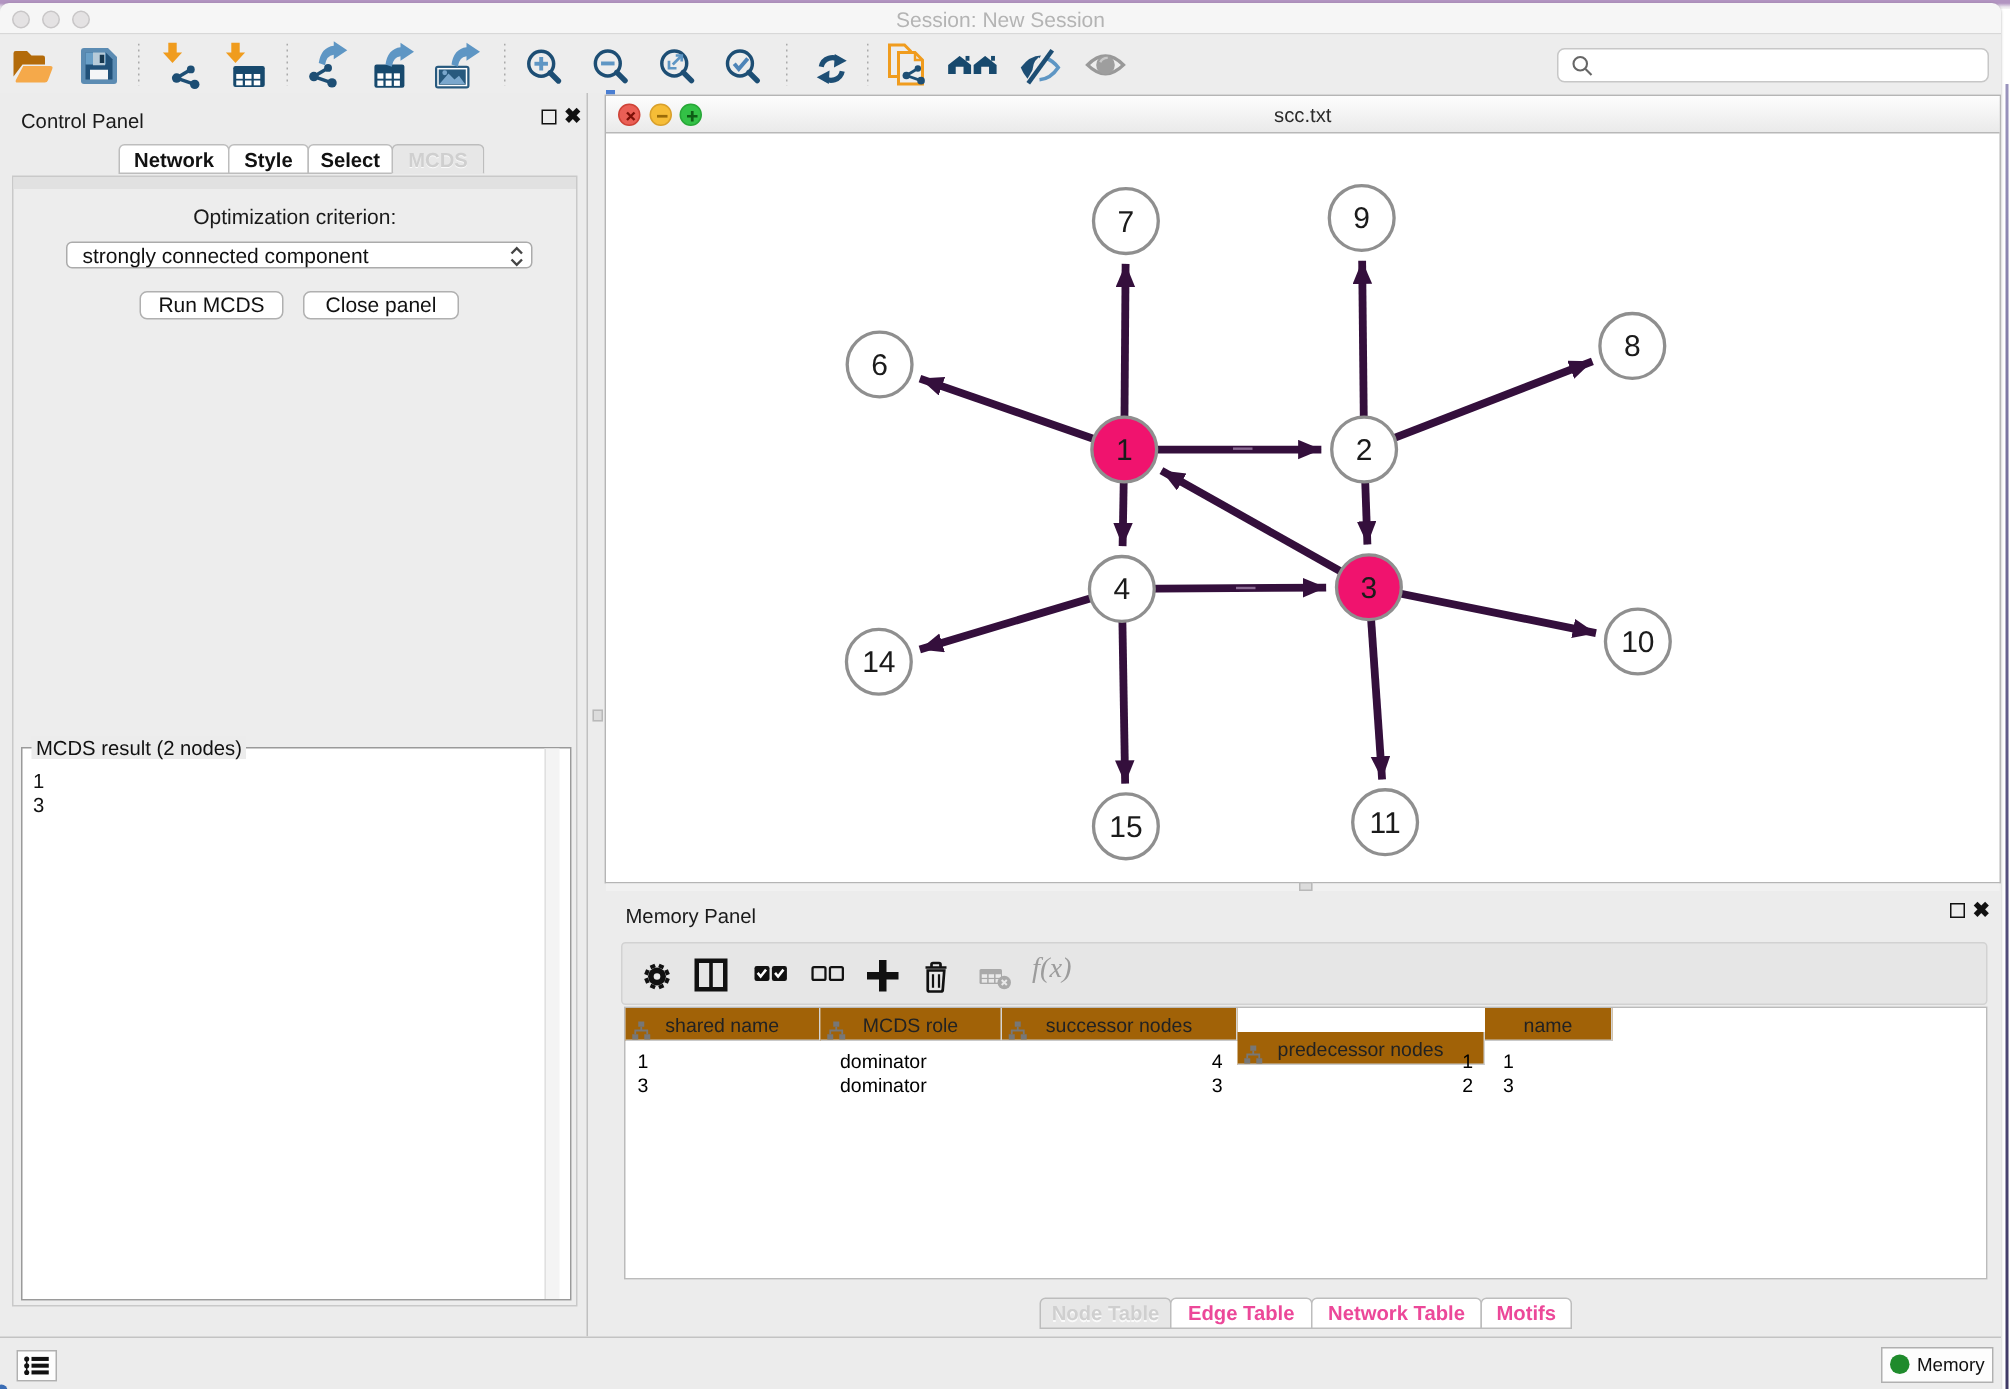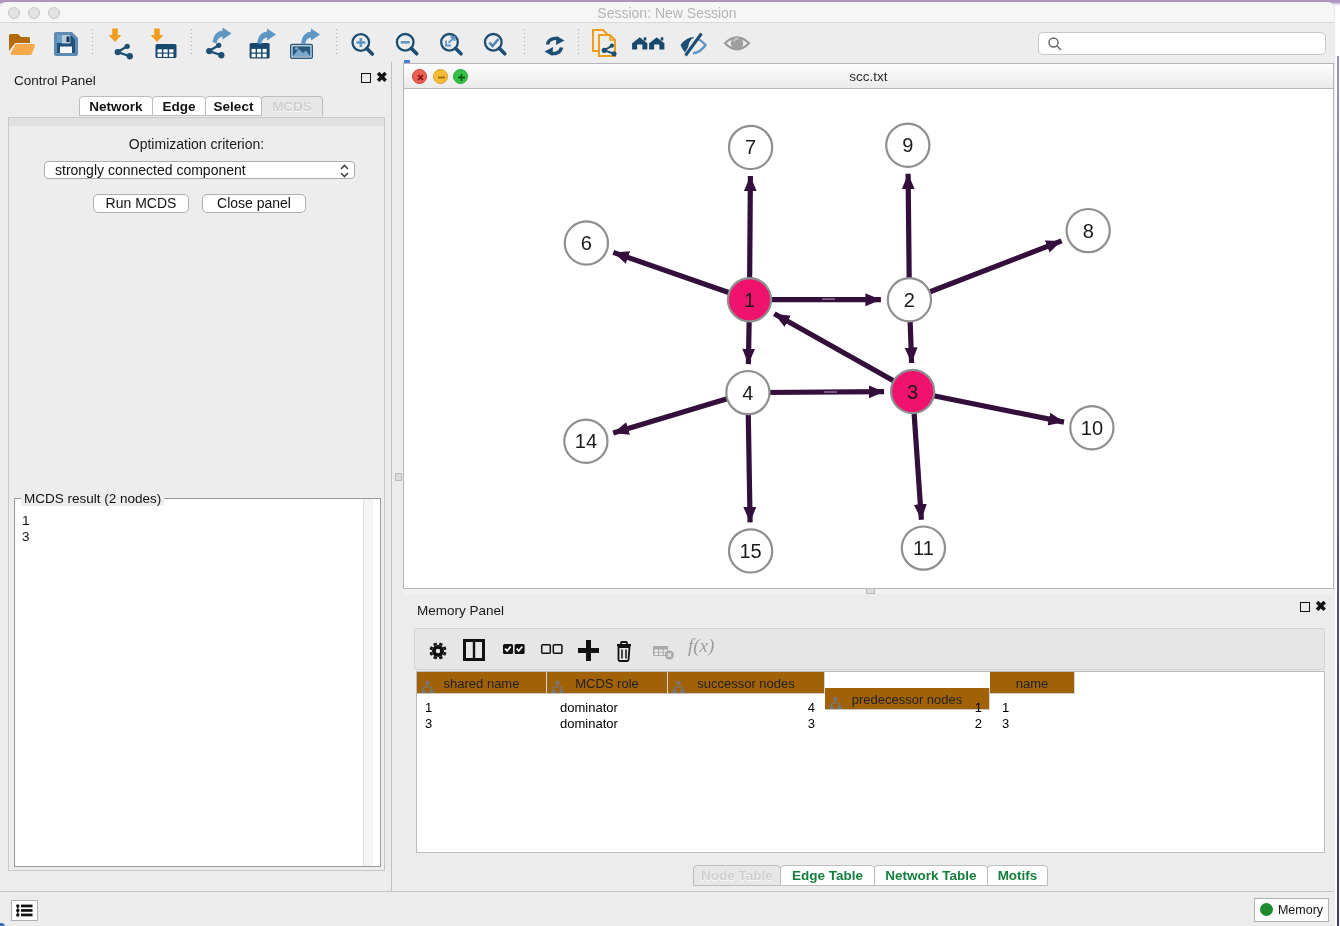--- a/index.html
+++ b/index.html
@@ -42,21 +42,21 @@
 #nettitle { left:0; top:0; width:929px; height:25px; background:linear-gradient(#fdfdfd,#eaeaea); border-bottom:1px solid #b8b8b8; }
 #netname { top:5px; left:0; width:929px; text-align:center; font-size:13.5px; font-weight:normal; color:#2b2b2b; }
 .mtl { top:5px; width:15px; height:15px; border-radius:50%; text-align:center; }
 
 #tpanel { left:403px; top:594px; width:931px; height:297px; background:#ececec; }
 #tptitle { left:14px; top:9px; font-size:13.5px; color:#1a1a1a; }
 #ttoolbar { left:11px; top:34px; width:911px; height:42px; background:#e6e6e6; border:1px solid #d2d2d2; border-radius:3px; }
 #ttable { left:13px; top:77px; width:909px; height:182px; background:#fff; border:1px solid #bbb; }
 .hcell { position:absolute; top:0; height:22px; background:#a16207; border-right:1px solid #d4d4d4; border-bottom:1px solid #c9c9c9; font-size:13px; color:#222; text-align:center; line-height:23px; }
 .trow { position:absolute; font-size:13px; color:#000; }
-.btab { position:absolute; top:0; height:21px; background:#fff; border:1px solid #bdbdbd; border-radius:4px 4px 0 0; font-size:13.5px; font-weight:bold; color:#15803d; text-align:center; line-height:20px; }
+.btab { position:absolute; top:0; height:21px; background:#fff; border:1px solid #bdbdbd; border-radius:4px 4px 0 0; font-size:13.5px; font-weight:bold; color:#ec4899; text-align:center; line-height:20px; }
 .btab.active { background:#e7e7e7; color:#cfcfcf; text-shadow:0 1px 0 #fafafa; }
 
 #statusbar { left:0; top:891px; width:1334px; height:35px; background:#ececec; border-top:1px solid #c3c3c3; }
 #listbtn { left:11px; top:8px; width:27px; height:21px; background:#fdfdfd; border:1px solid #b0b0b0; }
 #membtn { left:1254px; top:6px; width:75px; height:24px; background:#fdfdfd; border:1px solid #b0b0b0; font-size:12.5px; color:#111; line-height:22px; text-align:center; }
 svg { position:absolute; overflow:visible; }
 </style>
 </head>
 <body>
 <div id="stage">
@@ -198,21 +198,21 @@
         <path d="M9.5,4.5 Q11,1.5 14.5,1.6" fill="none" stroke="#c9c9c9" stroke-width="1.6"></path>
       </svg>
     <div class="abs" style="left:404px;top:37px;width:6px;height:5px;background:#4a7ed2;"></div>
   </div>
 
   <div id="cpanel" class="abs">
     <div id="cptitle" class="abs">Control Panel</div>
     <div class="sq abs" style="left:361px; top:11px;"></div>
     <div class="bx abs" style="left:376px; top:7px;">✖</div>
     <div class="tab abs" style="left:79px; top:34px; width:74px;">Network</div>
-    <div class="tab abs" style="left:152px; top:34px; width:54px;">Edge</div>
+    <div class="tab abs" style="left:152px; top:34px; width:54px;">Style</div>
     <div class="tab abs" style="left:205px; top:34px; width:57px;">Select</div>
     <div class="tab active abs" style="left:261px; top:34px; width:62px;">MCDS</div>
   </div>
   <div id="cpcontent" class="abs"></div>
   <div id="cpband" class="abs"></div>
   <div id="combo" class="abs">strongly connected component
     <svg width="11" height="14" style="right:4px; top:2px; left:auto;" viewBox="0 0 11 14">
         <path d="M2 5 L5.5 1.5 L9 5" fill="none" stroke="#444" stroke-width="1.6"></path>
         <path d="M2 9 L5.5 12.5 L9 9" fill="none" stroke="#444" stroke-width="1.6"></path>
       </svg>

